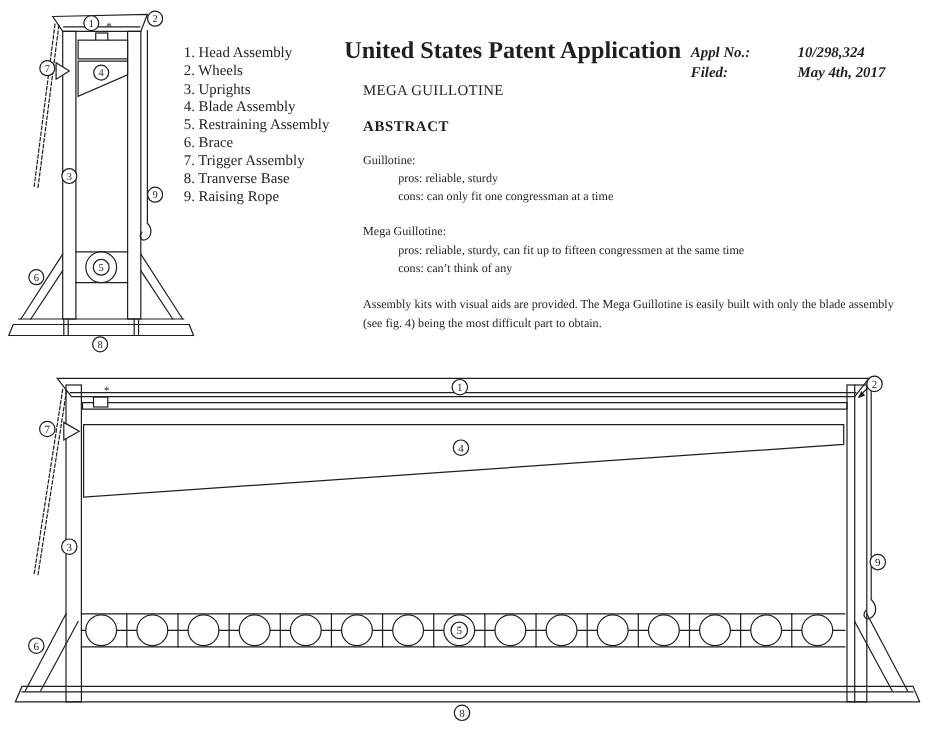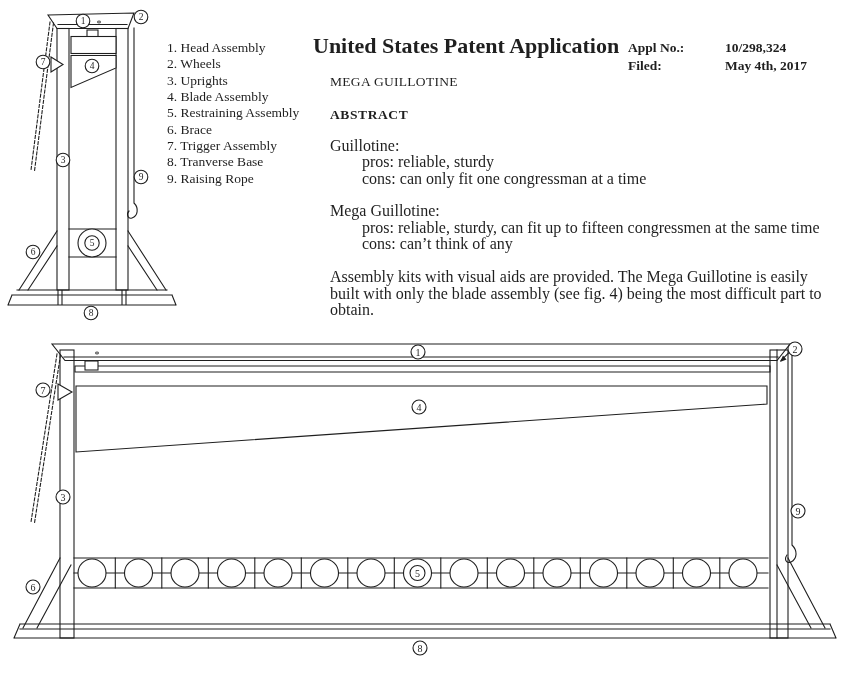--- a/index.html
+++ b/index.html
@@ -7,26 +7,26 @@
   .page {
     position:relative; width:850px; height:680px;
     background:var(--paper);
     font-family:"Liberation Serif", serif;
     color:var(--ink);
     overflow:hidden;
   }
   
   .parts-list { position:absolute; left:167px; top:40px; font-size:13.5px; line-height:16.35px; white-space:nowrap; }
   .patent-title { position:absolute; left:313px; top:33px; font-size:22px; font-weight:bold; white-space:nowrap; }
-  .appl-block { position:absolute; left:628px; top:39px; font-size:13.5px; font-weight:bold; line-height:18px; }
+  .appl-block { position:absolute; left:628px; top:39px; font-size:13.5px; font-weight:bold; line-height:18px;font-style:italic; }
   .appl-row { display:flex; }
   .appl-label { width:97px; }
   .doc-title { position:absolute; left:330px; top:74px; font-size:13.5px; font-weight:normal; letter-spacing:.3px; white-space:nowrap; }
   .abstract-heading { position:absolute; left:330px; top:107px; width:492px; text-align:left; font-size:13.5px; font-weight:bold; letter-spacing:.6px; }
-  .abstract-body { position:absolute; left:330px; top:138px; width:497px; font-size:16px; line-height:16.4px; }
+  .abstract-body { position:absolute; left:330px; top:138px; width:497px; font-size:11px; line-height:16.4px; }
   .abs-section { margin:0 0 16px 0; }
   .abs-line { padding-left:32px; }
   .abs-closing { margin-top:17px; }
   
   svg.fig { position:absolute; left:0; top:0; }
   .ln  { stroke:var(--ink); fill:none; stroke-width:1.1; stroke-linecap:square; }
   .fw  { stroke:var(--ink); fill:#fff; stroke-width:1.1; }
   .dash{ stroke-dasharray:3 2.2; }
   .co-c{ stroke:var(--ink); fill:#fff; stroke-width:1.1; }
   .co-t{ font-family:"Liberation Serif",serif; font-size:10px; fill:var(--ink); text-anchor:middle; }

